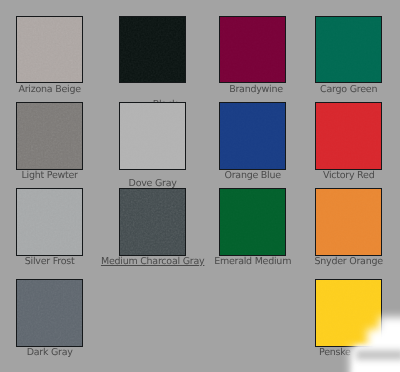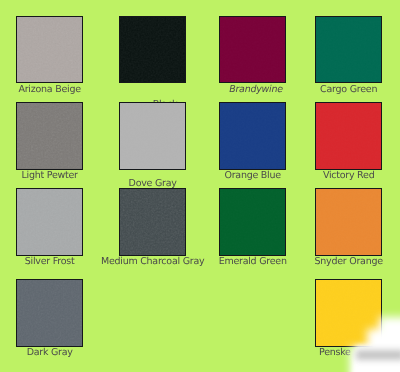--- a/index.html
+++ b/index.html
@@ -3,21 +3,21 @@
 <meta charset="utf-8">
 <title>Color Swatch Chart</title>
 <style>
   html,body{margin:0;padding:0;}
   body{
     width:400px;height:372px;overflow:hidden;background:#ffffff;
     font-family:"DejaVu Sans", sans-serif;
     font-synthesis:none;
     -webkit-font-smoothing:antialiased;
   }
-  #chart{position:relative;width:400px;height:372px;background:#bef264;overflow:hidden;}
+  #chart{position:relative;width:400px;height:372px;background:#a3a3a3;overflow:hidden;}
   .cell{position:absolute;left:0;top:0;}
   .swatch{position:absolute;box-sizing:border-box;border:1.5px solid #15181a;}
   .label{
     position:absolute;text-align:center;color:#4b4b4b;
     font-size:9.5px;line-height:11px;letter-spacing:-0.25px;white-space:nowrap;
     will-change:transform;text-rendering:geometricPrecision;
   }
   .label.left{text-align:left;}
   #grain{position:absolute;left:0;top:0;pointer-events:none;z-index:4;}
   #watermark{position:absolute;left:0;top:0;pointer-events:none;z-index:5;}
@@ -76,21 +76,21 @@
 <div class="cell">
       <div class="swatch" style="left: 16px; top: 16px; width: 67.3px; height: 67.3px; background: rgb(175, 168, 165);"></div>
       <div class="label" style="left: -54px; width: 207.3px; top: 83.6px;">Arizona Beige</div>
     </div>
     <div class="cell">
       <div class="swatch" style="left: 119px; top: 16px; width: 67.3px; height: 67.3px; background: rgb(10, 19, 17);"></div>
       <div class="label" style="left: 49px; width: 232px; top: 83.6px; margin-top: 15px;">Black</div>
     </div>
     <div class="cell">
       <div class="swatch" style="left: 218.5px; top: 16px; width: 67.3px; height: 67.3px; background: rgb(122, 2, 57);"></div>
-      <div class="label" style="left: 148.5px; width: 214px; top: 83.6px; font-style: italic;">Brandywine</div>
+      <div class="label" style="left: 148.5px; width: 214px; top: 83.6px;">Brandywine</div>
     </div>
     <div class="cell">
       <div class="swatch" style="left: 314.5px; top: 16px; width: 67.3px; height: 67.3px; background: rgb(0, 107, 83);"></div>
       <div class="label" style="left: 244.5px; width: 207.3px; top: 83.6px;">Cargo Green</div>
     </div>
     <div class="cell">
       <div class="swatch" style="left: 16px; top: 102px; width: 67.3px; height: 67.5px; background: rgb(125, 122, 119);"></div>
       <div class="label" style="left: -54px; width: 207.3px; top: 169.8px;">Light Pewter</div>
     </div>
     <div class="cell">
@@ -104,25 +104,25 @@
     <div class="cell">
       <div class="swatch" style="left: 314.5px; top: 102px; width: 67.3px; height: 67.5px; background: rgb(217, 40, 46);"></div>
       <div class="label" style="left: 244.5px; width: 207.3px; top: 169.8px;">Victory Red</div>
     </div>
     <div class="cell">
       <div class="swatch" style="left: 16px; top: 188px; width: 67.3px; height: 67.6px; background: rgb(168, 171, 172);"></div>
       <div class="label" style="left: -54px; width: 207.3px; top: 255.9px;">Silver Frost</div>
     </div>
     <div class="cell">
       <div class="swatch" style="left: 119px; top: 188px; width: 67.3px; height: 67.6px; background: rgb(65, 74, 77);"></div>
-      <div class="label" style="left: 49px; width: 207.3px; top: 255.9px;">Medium Charcoal Gray</div>
+      <div class="label" style="left: 49px; width: 207.3px; top: 255.9px; text-decoration: underline;">Medium Charcoal Gray</div>
     </div>
     <div class="cell">
       <div class="swatch" style="left: 218.5px; top: 188px; width: 67.3px; height: 67.6px; background: rgb(3, 98, 45);"></div>
-      <div class="label" style="left: 148.5px; width: 207.3px; top: 255.9px;">Emerald Green</div>
+      <div class="label" style="left: 148.5px; width: 207.3px; top: 255.9px;">Emerald Medium</div>
     </div>
     <div class="cell">
       <div class="swatch" style="left: 314.5px; top: 188px; width: 67.3px; height: 67.6px; background: rgb(234, 137, 52);"></div>
       <div class="label" style="left: 244.5px; width: 207.3px; top: 255.9px;">Snyder Orange</div>
     </div>
     <div class="cell">
       <div class="swatch" style="left: 16px; top: 279px; width: 67.3px; height: 68px; background: rgb(95, 103, 111);"></div>
       <div class="label" style="left: -54px; width: 207.3px; top: 347.3px;">Dark Gray</div>
     </div>
     <div class="cell">

